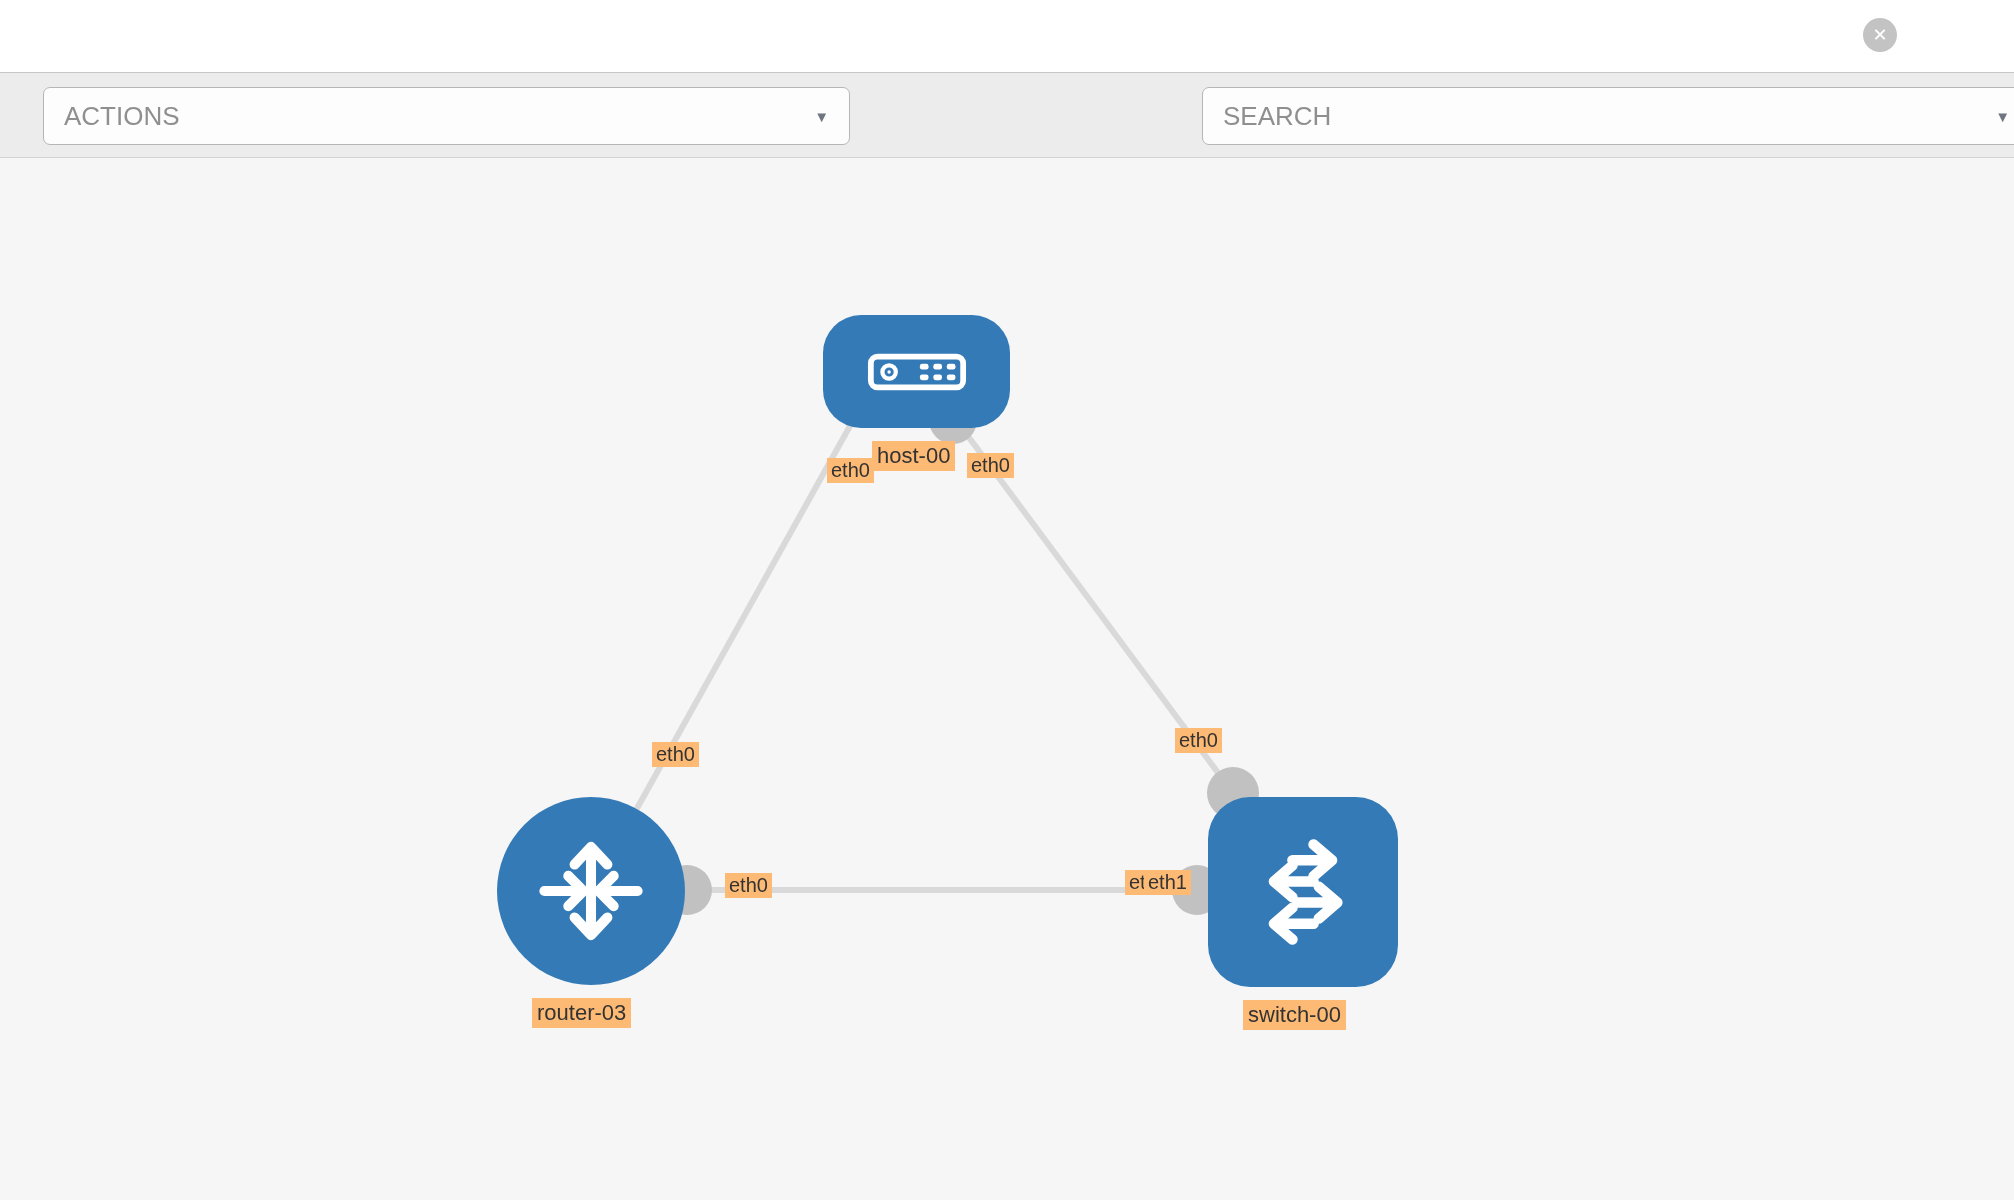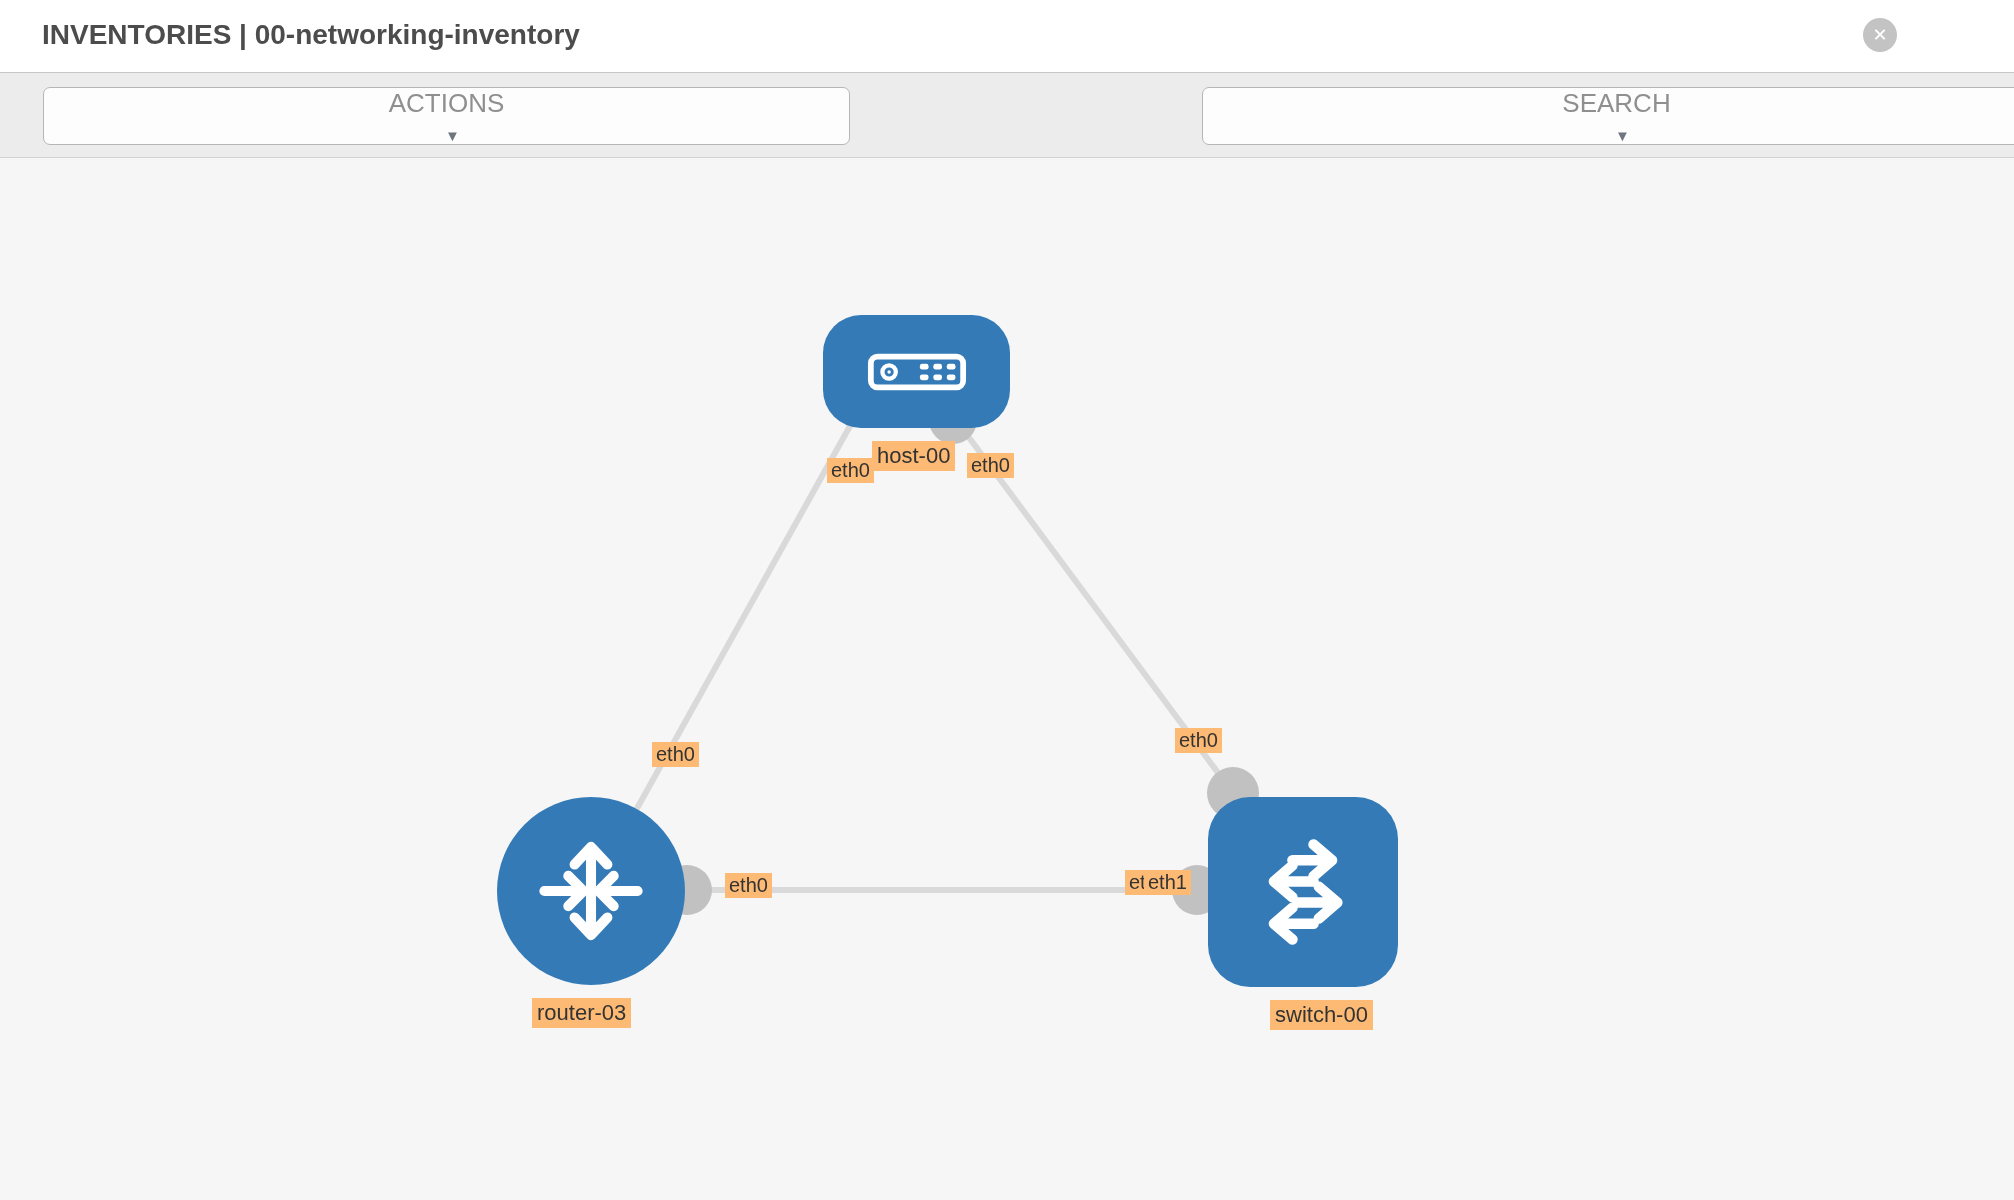--- a/index.html
+++ b/index.html
@@ -11,21 +11,21 @@
   .header { position:absolute; left:0; top:0; width:100%; height:72px; background:#ffffff; }
   .page-title { position:absolute; left:42px; top:19px; font-size:28px; font-weight:700; color:#4c4c4c; }
   .close-btn { position:absolute; left:1863px; top:18px; width:34px; height:34px; border-radius:50%;
                background:#c3c3c3; color:#ffffff; font-size:18px; font-weight:900;
                display:flex; align-items:center; justify-content:center; cursor:pointer; }
 
   
   .toolbar { position:absolute; left:0; top:72px; width:100%; height:86px; background:#ececec;
              border-top:1px solid #c6c6c6; border-bottom:1px solid #d2d2d2; }
   .dropdown { position:absolute; top:14px; height:58px; background:#fdfdfd; border:1px solid #b6b6b6;
-              border-radius:7px; display:flex; align-items:center; padding:0 20px; cursor:pointer;flex-direction:column; }
+              border-radius:7px; display:flex; align-items:center; padding:0 20px; cursor:pointer; }
   .dropdown .dd-label { font-size:26px; color:#8f8f8f; flex:1; }
   .dropdown .chev { color:#6f7680; font-size:15px; margin-left:12px; }
   .dd-actions { left:43px;  width:807px; }
   .dd-search  { left:1202px; width:829px; }
   .tool-icon { position:absolute; top:98px; width:36px; height:36px; cursor:pointer; }
   .tool-icon.wrench { left:1067px; }
   .tool-icon.key    { left:1135px; }
 
   
   .canvas { position:absolute; left:0; top:158px; width:2014px; height:1042px; background:#f6f6f6; }
@@ -54,21 +54,20 @@
                 border:2px solid #b5b5b5; border-radius:12px; cursor:pointer; }
   .zoom-thumb { position:absolute; left:223px; top:41px; width:37px; height:37px; border-radius:50%;
                 background:#337ab7; cursor:pointer; }
 </style>
 </head>
 <body>
 
 <div class="app">
 
   <div class="header">
-    <div class="page-title">INVENTORIES | 00-networking-inventory</div>
     <div class="close-btn">
       <span>✕</span>
     </div>
   </div>
 
   <div class="toolbar">
     <div class="dropdown dd-actions">
       <span class="dd-label">ACTIONS</span>
       <span class="chev">▼</span>
     </div>
@@ -140,21 +139,21 @@
           <path d="M42 26 L70 26 M58 14 L72 26 L58 38"></path>
           <path d="M58 42 L30 42 M42 30 L28 42 L42 54"></path>
           <path d="M46 58 L74 58 M62 46 L76 58 L62 70"></path>
           <path d="M58 74 L30 74 M42 62 L28 74 L42 86"></path>
         </g>
       </svg>
     </div>
 
     <div class="chip node-chip" style="left:872px; top:283px;">host-00</div>
     <div class="chip node-chip" style="left:532px; top:840px;">router-03</div>
-    <div class="chip node-chip" style="left:1243px; top:842px;margin-left:27px;">switch-00</div>
+    <div class="chip node-chip" style="left:1243px; top:842px;">switch-00</div>
 
     <div class="chip if-chip" style="left:827px; top:300px;">eth0</div>
     <div class="chip if-chip" style="left:967px; top:295px;">eth0</div>
     <div class="chip if-chip" style="left:652px; top:584px;">eth0</div>
     <div class="chip if-chip" style="left:1175px; top:570px;">eth0</div>
     <div class="chip if-chip" style="left:725px; top:715px;">eth0</div>
 
     <div class="chip if-chip" style="left:1125px; top:712px;">eth0</div>
     <div class="chip if-chip" style="left:1144px; top:712px;">eth1</div>
   </div>

